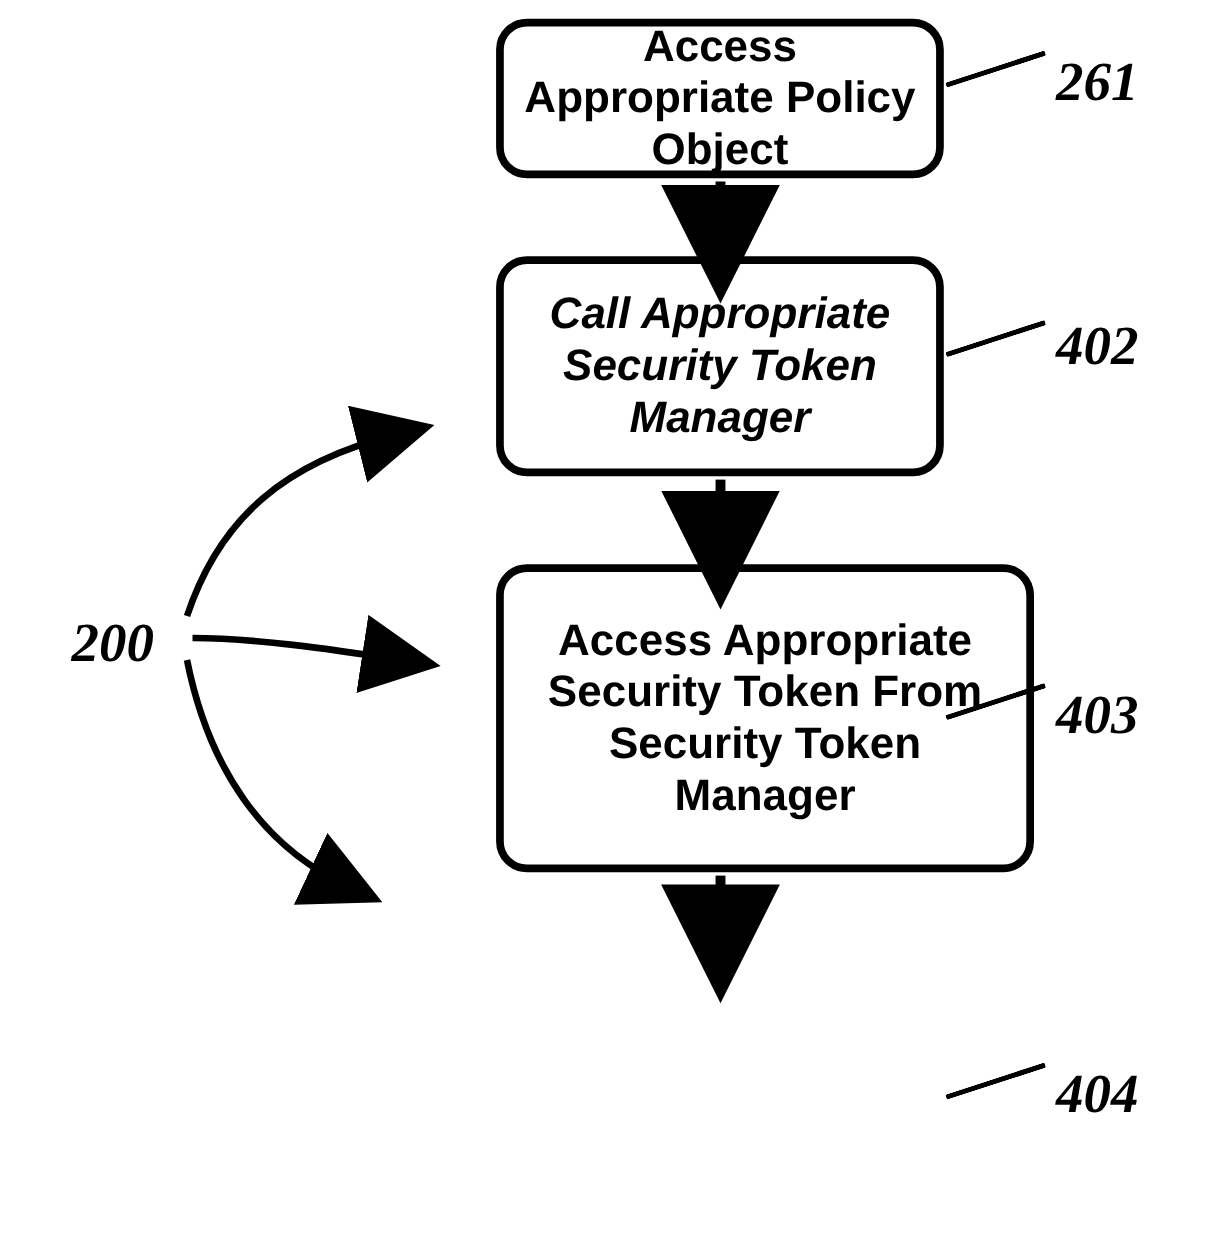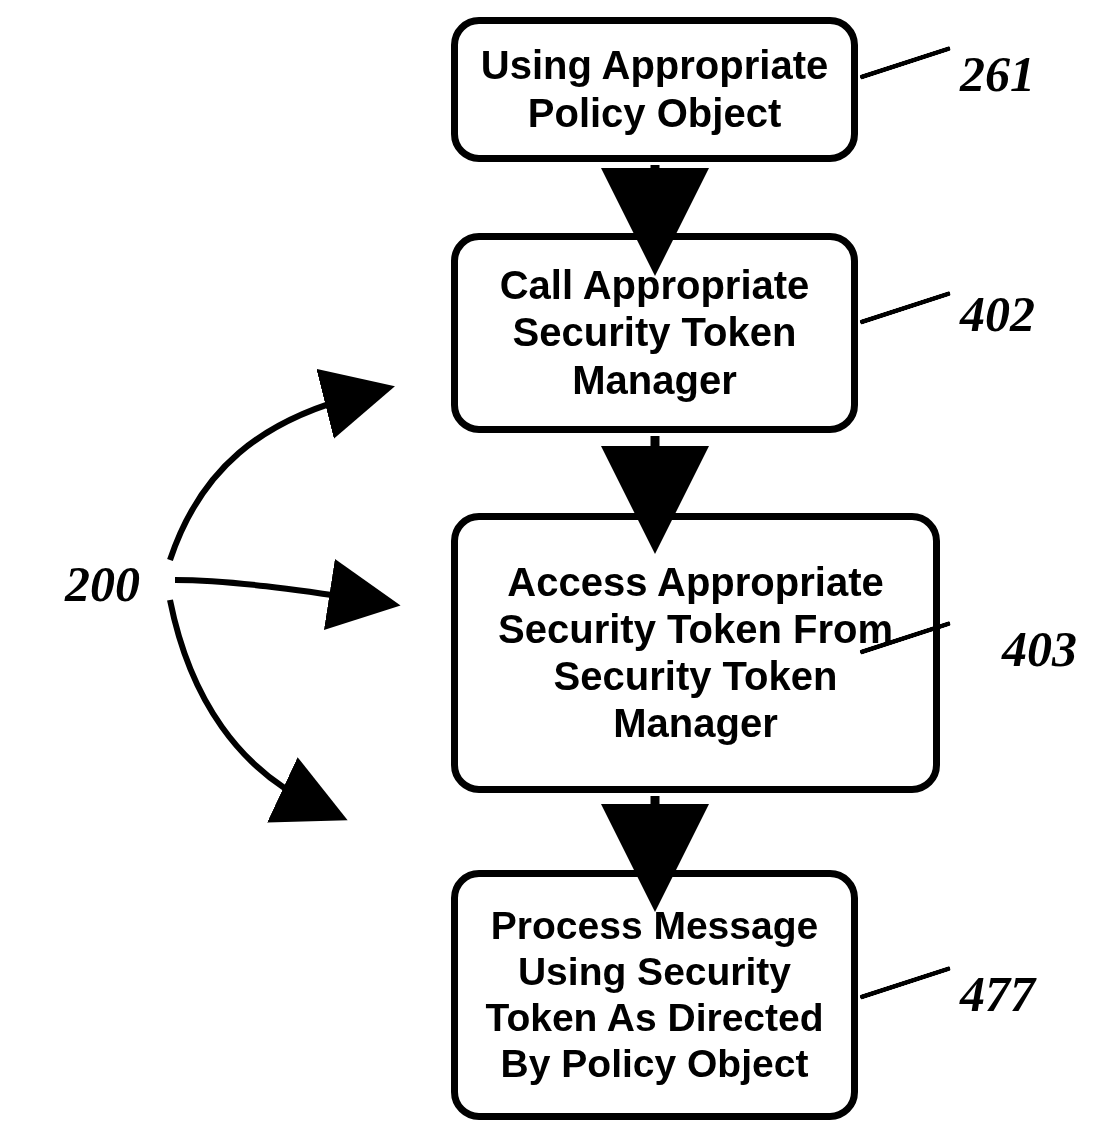--- a/index.html
+++ b/index.html
@@ -43,41 +43,38 @@
     transform-origin: left center;
     border-radius: 2px;
   }
   svg { position:absolute; left:0; top:0; pointer-events:none; }
 </style>
 </head>
 <body>
 <div class="canvas">
 
 <div class="box" style="left:451px; top:17px; width:407px; height:145px; font-size:40px;">
-  <span>Using Appropriate Policy Object</span>
+  <span>Access Appropriate Policy Object</span>
 </div>
 <div class="label" style="left:960px; top:45px;">261</div>
 <div class="label-line" style="left:860px; top:75px; width:95px; transform:rotate(-18deg);"></div>
 
-<div class="box" style="left:451px; top:233px; width:407px; height:200px; font-size:40px;">
+<div class="box" style="left:451px; top:233px; width:407px; height:200px; font-size:40px;font-style:italic;">
   <span>Call Appropriate Security Token Manager</span>
 </div>
 <div class="label" style="left:960px; top:285px;">402</div>
 <div class="label-line" style="left:860px; top:320px; width:95px; transform:rotate(-18deg);"></div>
 
 <div class="box" style="left:451px; top:513px; width:489px; height:280px; font-size:40px;">
   <span>Access Appropriate Security Token From Security Token Manager</span>
 </div>
-<div class="label" style="left:960px; top:620px;margin-left:42px;">403</div>
+<div class="label" style="left:960px; top:620px;">403</div>
 <div class="label-line" style="left:860px; top:650px; width:95px; transform:rotate(-18deg);"></div>
 
-<div class="box" style="left:451px; top:870px; width:407px; height:250px; font-size:39px;">
-  <span>Process Message Using Security Token As Directed By Policy Object</span>
-</div>
-<div class="label" style="left:960px; top:965px;">477</div>
+<div class="label" style="left:960px; top:965px;">404</div>
 <div class="label-line" style="left:860px; top:995px; width:95px; transform:rotate(-18deg);"></div>
 
 <div class="label" style="left:65px; top:555px;">200</div>
 
 <svg width="1118" height="1136">
   <defs>
     <marker id="arrowhead" markerWidth="14" markerHeight="14" refX="6" refY="6" orient="auto">
       <path d="M0,0 L12,6 L0,12 Z" fill="#000"></path>
     </marker>
   </defs>

